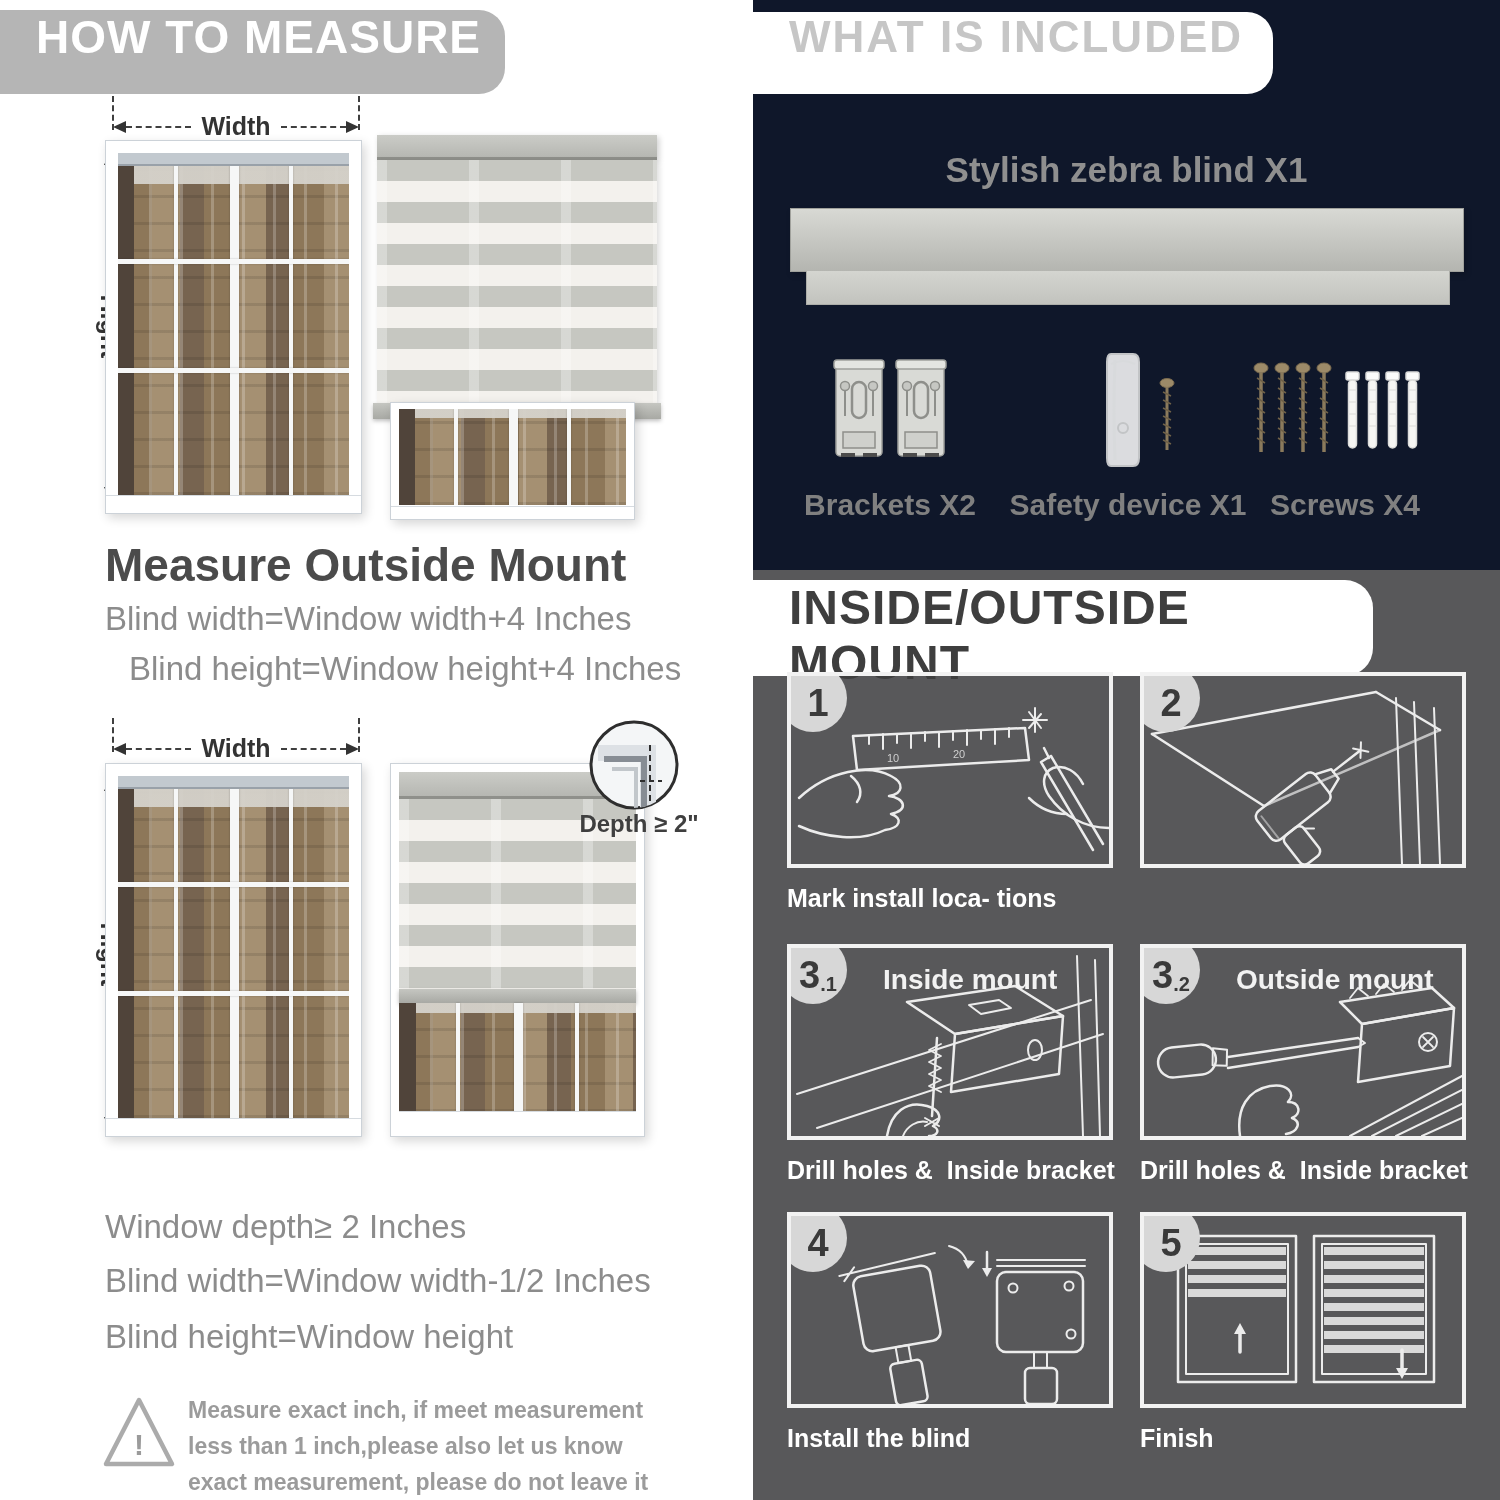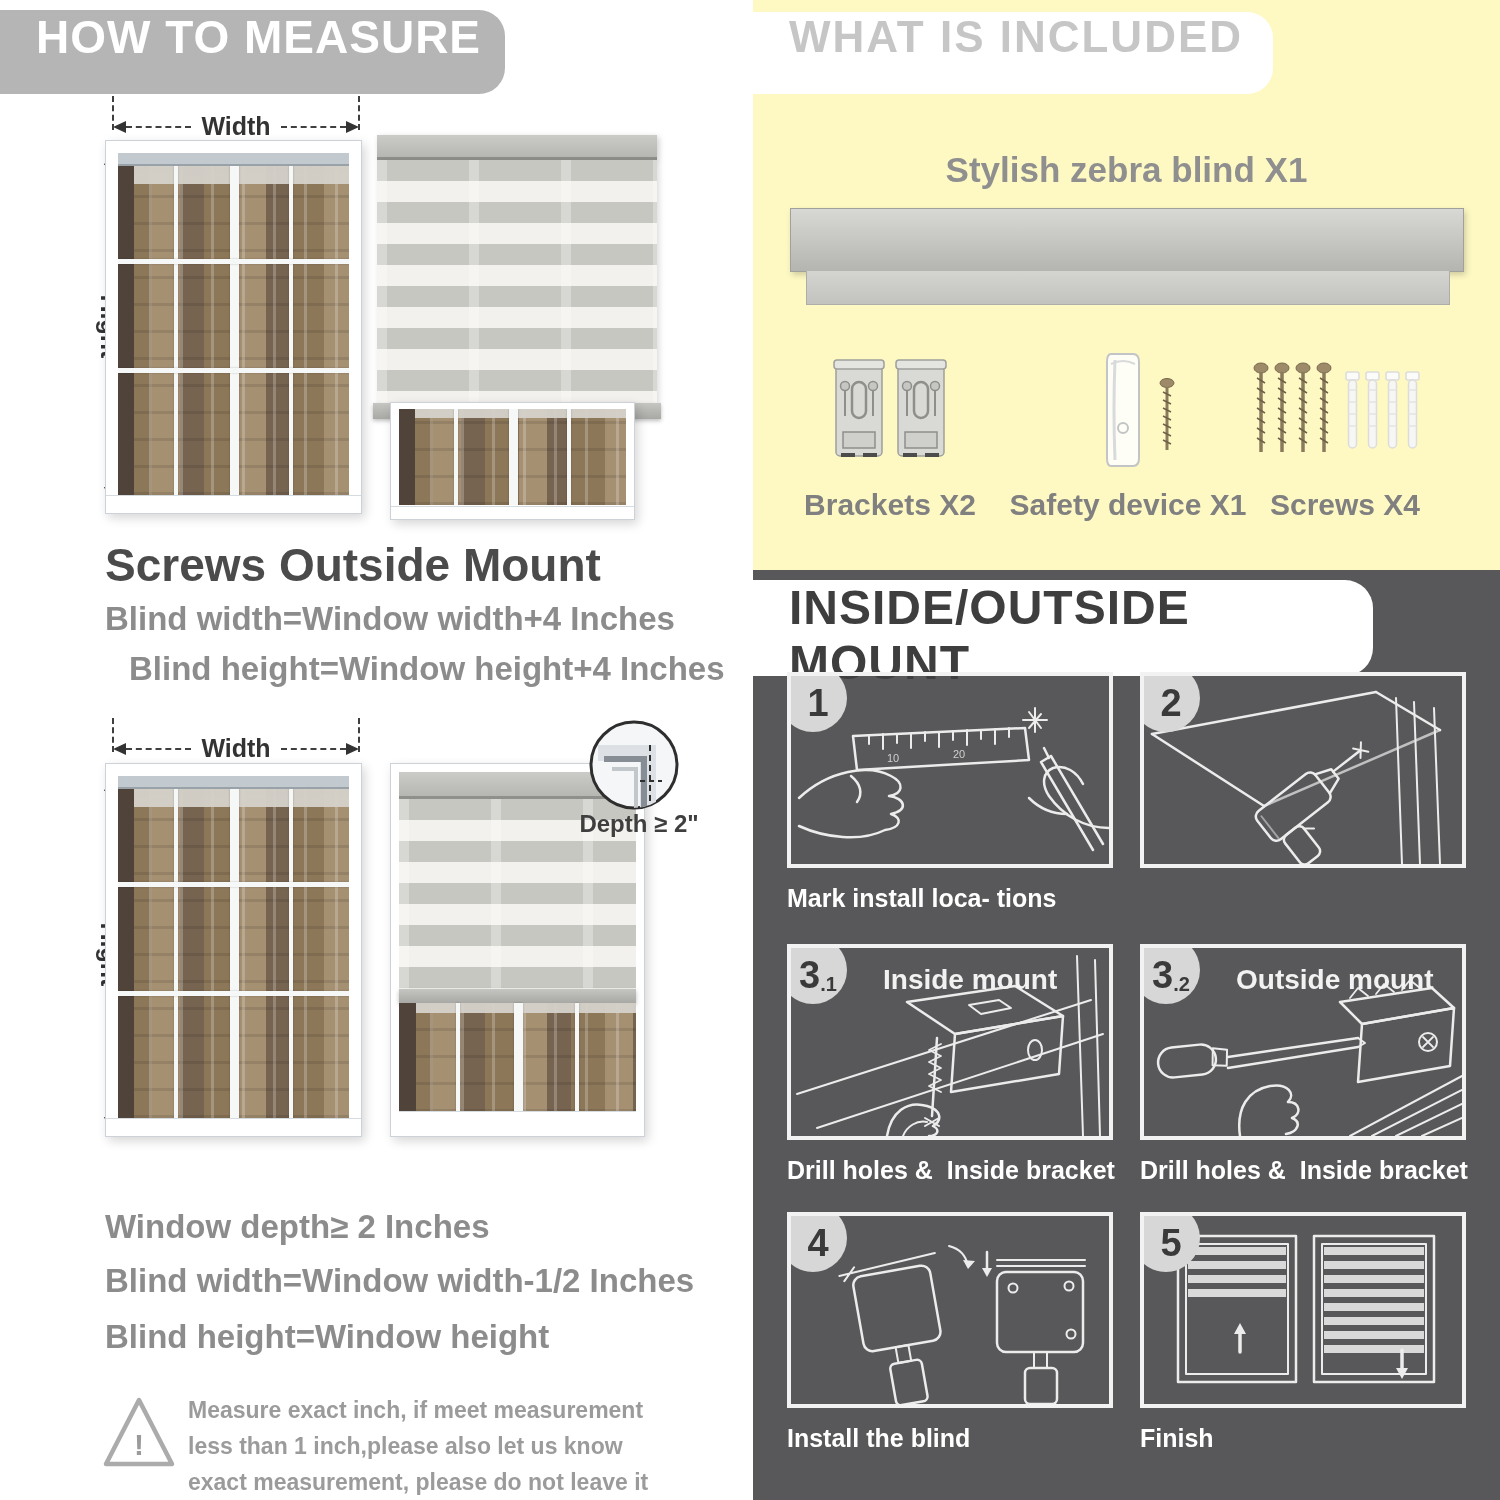--- a/index.html
+++ b/index.html
@@ -8,21 +8,21 @@
   
   .pill{position:absolute;display:flex;align-items:flex-start;font-weight:bold;letter-spacing:1px;}
   .pill-how{left:0;top:10px;width:505px;height:84px;background:#b5b5b5;border-radius:0 26px 26px 0;
             color:#ffffff;font-size:46px;padding-left:36px;box-sizing:border-box;}
   .pill-included{left:0;top:12px;width:520px;height:82px;background:#ffffff;border-radius:0 26px 26px 0;
             color:#c6c6c6;font-size:44px;padding-left:36px;box-sizing:border-box;letter-spacing:2px;}
   .pill-mount{left:0;top:10px;width:620px;height:96px;background:#ffffff;border-radius:0 28px 28px 0;
             color:#3e3e3e;font-size:48px;padding-left:36px;box-sizing:border-box;}
   
   .sec-title{position:absolute;left:105px;font-weight:bold;font-size:46px;color:#4b4b4b;}
-  .sec-line{position:absolute;left:105px;font-weight:bold;font-size:33px;color:#8c8c8c;}
+  .sec-line{position:absolute;left:105px;font-weight:normal;font-size:33px;color:#8c8c8c;}
   .note-text{position:absolute;left:188px;width:470px;font-size:23px;line-height:36px;color:#9b9b9b;font-weight:bold;}
   .warn{position:absolute;left:100px;width:78px;height:84px;}
   .warn svg{position:absolute;inset:0;}
   .warn .mark{position:absolute;left:0;right:0;bottom:14px;text-align:center;
               font-weight:bold;font-size:30px;color:#9b9b9b;}
   
   .harrow{position:absolute;display:flex;align-items:center;color:#333;font-weight:bold;font-size:25px;}
   .harrow .ln{flex:1;border-top:2px dashed #3f3f3f;height:0;}
   .harrow .lbl{padding:0 10px;white-space:nowrap;}
   .varrow{position:absolute;display:flex;flex-direction:column;align-items:center;color:#333;
@@ -55,21 +55,21 @@
   
   .headrail{position:absolute;left:0;right:0;background:linear-gradient(180deg,#cbccc7,#b6b7b2);
             border-bottom:3px solid #8f908b;}
   .zbody{position:absolute;left:0;right:0;
      background-image:
        repeating-linear-gradient(90deg,rgba(255,255,255,.30) 0 10px,rgba(0,0,0,0) 10px 92px),
        repeating-linear-gradient(180deg,#c6c7c1 0 21px,#f3f1ed 21px 42px);}
   .bottomrail{position:absolute;background:linear-gradient(180deg,#c5c6c1,#a8a9a4);
               box-shadow:0 2px 4px rgba(0,0,0,.25);}
   
-  .panel-light{position:absolute;left:753px;top:0;width:747px;height:570px;background:#fef9c3;}
+  .panel-light{position:absolute;left:753px;top:0;width:747px;height:570px;background:#0f172a;}
   .panel-dark{position:absolute;left:753px;top:570px;width:747px;height:930px;background:#58585a;}
   .blind-label{position:absolute;left:0;top:150px;width:747px;text-align:center;
                font-weight:bold;font-size:35px;color:#8f8f8f;}
   .bar-main{position:absolute;left:37px;top:208px;width:672px;height:62px;
      background:linear-gradient(180deg,#d8d9d4 0%,#c8c9c4 45%,#b4b5b0 100%);
      border:1px solid #a0a19c;box-shadow:2px 3px 6px rgba(0,0,0,.18);}
   .bar-sub{position:absolute;left:53px;top:271px;width:642px;height:33px;
      background:linear-gradient(180deg,#d4d5d0,#c2c3be);border:1px solid #adaea9;border-top:none;}
   .inc-label{position:absolute;top:488px;font-weight:bold;font-size:30px;color:#808080;text-align:center;}
   .inc-item{position:absolute;}
@@ -137,21 +137,21 @@
       <div class="glass" style="inset:6px 8px 14px 8px;">
         <div class="photo"></div>
         <div class="gbar v" style="left:calc(25% - 2px);"></div>
         <div class="gbar v" style="left:calc(75% - 2px);"></div>
         <div class="gbar vc"></div>
       </div>
       <div class="sill" style="height:12px;"></div>
     </div>
   </div>
 
-  <div class="sec-title" style="top:538px;">Screws Outside Mount</div>
+  <div class="sec-title" style="top:538px;">Measure Outside Mount</div>
   <div class="sec-line" style="top:600px;">Blind width=Window width+4 Inches</div>
   <div class="sec-line" style="top:650px;margin-left:24px;">Blind height=Window height+4 Inches</div>
 
   <div class="harrow" style="left:113px;top:734px;width:246px;">
     <div class="ah left"></div>
     <div class="ln"></div>
     <span class="lbl">Width</span>
     <div class="ln"></div>
     <div class="ah right"></div>
   </div>

